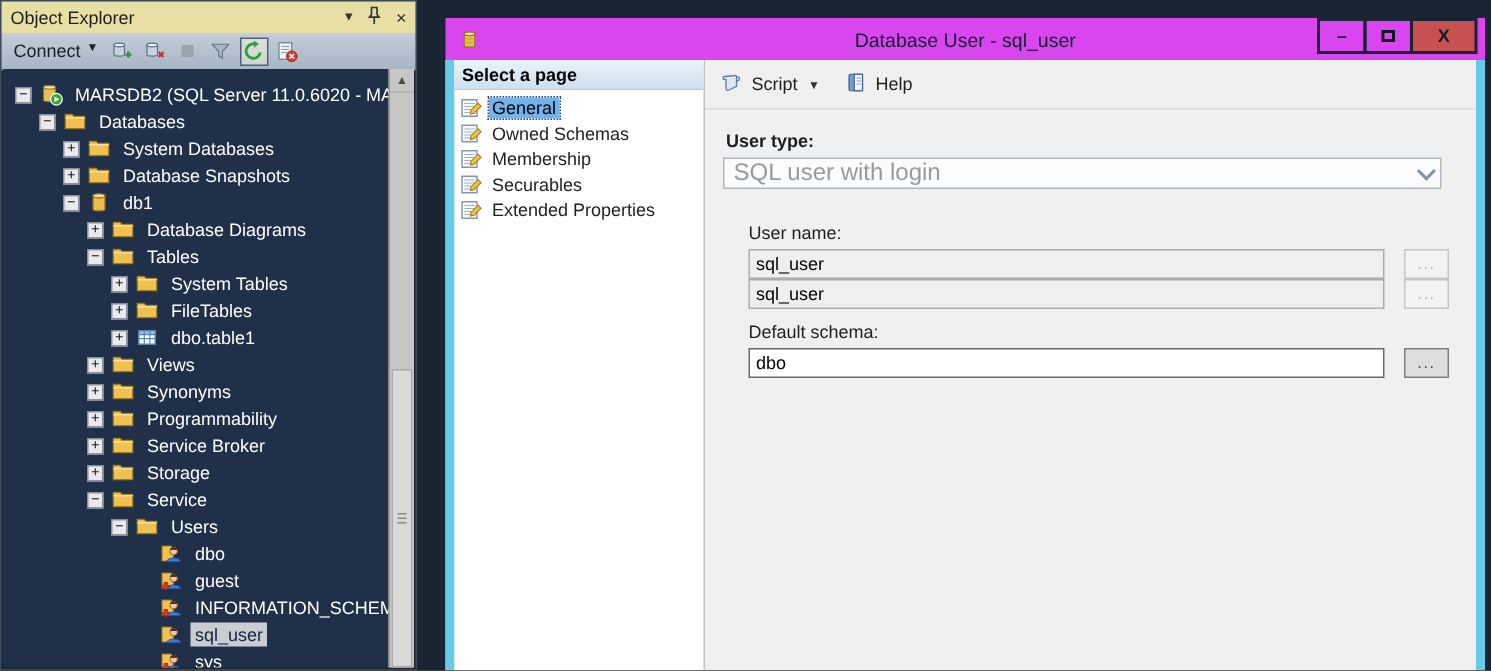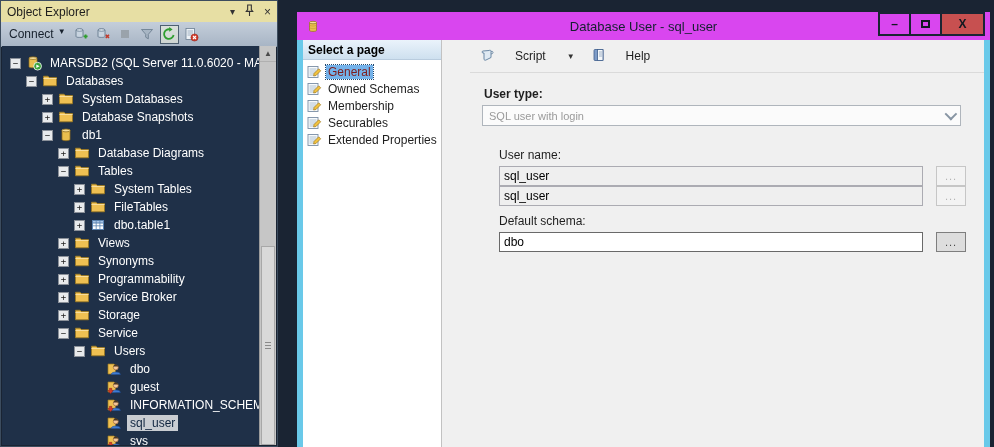--- a/index.html
+++ b/index.html
@@ -54,47 +54,47 @@
   .win-btn{height:24px;border:2px solid #1A2533;display:flex;align-items:center;justify-content:center;
            color:#101820;font-weight:bold;font-size:12px;box-sizing:border-box;margin-left:-2px;}
   .win-btn.min{width:33px;}
   .win-btn.max{width:33px;}
   .win-btn.close{width:45px;background:#C75050;}
   .max-glyph{width:9px;height:8px;border:2px solid #101820;box-sizing:border-box;}
 
   .dlg-body{position:absolute;top:28px;left:0;right:0;bottom:0;background:#F0F0F0;
             border-left:6px solid #69C9E9;border-right:6px solid #69C9E9;box-sizing:border-box;}
 
-  .page-pane{position:absolute;left:0;top:0;width:139px;bottom:0;background:#FFFFFF;
+  .page-pane{position:absolute;left:0;top:0;width:167px;bottom:0;background:#FFFFFF;
              border-right:1px solid #C2C2C2;box-sizing:border-box;}
   .pane-header{height:19px;background:linear-gradient(#EAF3FB,#CEE0EF);border-bottom:1px solid #B9CCDE;
                font-weight:bold;font-size:12px;color:#000;display:flex;align-items:center;padding:0 5px;}
   .page-list{padding:3px 0 0 3px;}
   .page-item{height:17px;display:flex;align-items:center;font-size:12px;color:#1E1E1E;}
   .page-item .tree-icon{margin-right:4px;}
   .page-label{padding:0 2px;}
-  .page-label.sel{background:#74B2EA;outline:1px dotted #1E466E;color:#7f1d1d;}
+  .page-label.sel{background:#74B2EA;outline:1px dotted #1E466E;color:#000000;}
 
   .conn-section{position:absolute;left:0;right:0;top:340px;bottom:0;}
   .conn-body{position:absolute;top:19px;left:0;right:0;bottom:0;background:#F0F0F0;
              padding:6px 0 0 10px;font-size:12px;color:#1E1E1E;line-height:14px;}
   .conn-gap{height:6px;}
 
   .content{position:absolute;left:167px;top:0;right:0;bottom:0;background:#F0F0F0;}
   .dlg-toolbar{height:33px;display:flex;align-items:center;padding:0 10px;gap:16px;
                border-bottom:1px solid #DADADA;box-sizing:border-box;}
-  .dlg-tb-btn{display:flex;align-items:center;gap:19px;font-size:12px;color:#1E1E1E;}
+  .dlg-tb-btn{display:flex;align-items:center;gap:5px;font-size:12px;color:#1E1E1E;}
   .dlg-tb-btn svg{width:16px;height:16px;}
   .dlg-tb-btn .caret{font-size:8px;color:#333;margin-left:2px;}
 
   .form{position:relative;}
   .field-label{font-size:12px;color:#1E1E1E;margin:0 0 4px 0;}
   .usertype-label{margin:14px 0 4px 14px;font-weight:bold;}
   .combo{margin-left:12px;width:479px;height:21px;background:#FBFBFB;border:1px solid #AFB5BC;
-         box-sizing:border-box;display:flex;align-items:center;padding:0 6px;font-size:11px;color:#9A9A9A;}
+         box-sizing:border-box;display:flex;align-items:center;padding:0 6px;font-size:16px;color:#9A9A9A;}
   .combo-chevron{margin-left:auto;width:7px;height:7px;border-right:2px solid #8795A3;
                  border-bottom:2px solid #8795A3;transform:rotate(45deg) translateY(-2px);}
   .group{margin:22px 0 0 29px;}
   .group .field-label{margin-top:8px;}
   .field-row{display:flex;align-items:center;gap:13px;}
   .tb{width:424px;height:20px;box-sizing:border-box;font-size:12px;color:#000;
       padding:0 4px;display:flex;align-items:center;}
   .tb.disabled{background:#EFEFEF;border:1px solid #ABABB2;}
   .tb.enabled{background:#FFFFFF;border:1px solid #696969;}
   .browse{width:30px;height:20px;box-sizing:border-box;display:flex;align-items:center;justify-content:center;

